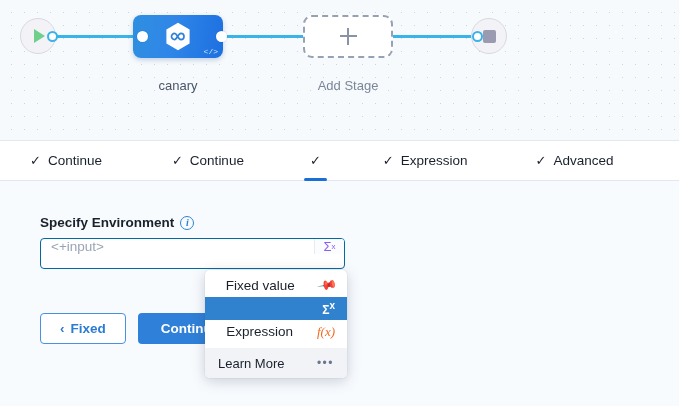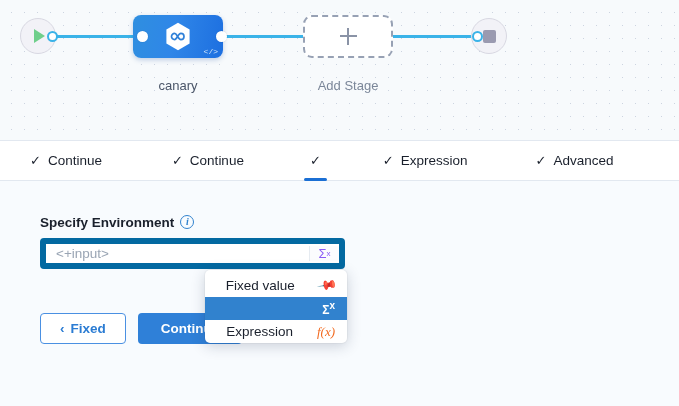--- a/index.html
+++ b/index.html
@@ -120,34 +120,34 @@
   .t4 { margin-left: 40px; }
 
   
   .form {
     position: absolute; left: 0; top: 181px; width: 679px; height: 225px;
     background: #f8fbfe;
   }
   .field-label {
     position: absolute; left: 40px; top: 215px;
     font-size: 13.5px; font-weight: bold; color: #1a202c;
-    display: flex; align-items: flex-start; gap: 6px;
+    display: flex; align-items: flex-end; gap: 6px;
   }
   .info-icon {
     width: 14px; height: 14px; border-radius: 50%;
     border: 1.3px solid #3182ce; color: #3182ce;
     font-size: 10px; line-height: 11px; text-align: center;
     font-family: "Liberation Serif", serif; font-weight: bold; font-style: italic;
     display: inline-block;
   }
   .input-wrap {
     position: absolute; left: 40px; top: 238px;
     width: 305px; height: 31px;
-    background: #ffffff; border: 6px solid #0369a1; border-radius: 4px;
-    display: flex; align-items: center;
+    background: #ffffff; border: 1px solid #0369a1; border-radius: 4px;
+    display: flex; align-items: flex-start;
   }
   .input-box {
     flex: 1; border: 0; outline: none; background: transparent;
     padding: 0 10px; font-size: 13.5px; color: #9aa5b4;
     font-family: "Liberation Sans", sans-serif;
   }
   .input-box::placeholder { color: #9aa5b4; }
   .sigma-btn {
     width: 30px; border-left: 1px solid #e6ebf1; background: #fbfcfe;
     display: flex; align-items: center; justify-content: center;
@@ -294,15 +294,19 @@
       <span>Fixed value</span>
       <span class="dd-ico pin-ico">📌</span>
     </div>
     <div class="dd-item selected">
       <span class="dd-ico sig-ico"><span>Σ</span><sup>x</sup></span>
     </div>
     <div class="dd-item">
       <span>Expression</span>
       <span class="dd-ico fx-ico">f(x)</span>
     </div>
+    <div class="dd-footer">
+      <span>Learn More</span>
+      <span class="dots">•••</span>
+    </div>
   </div>
 
 </div>
 
 </body></html>

